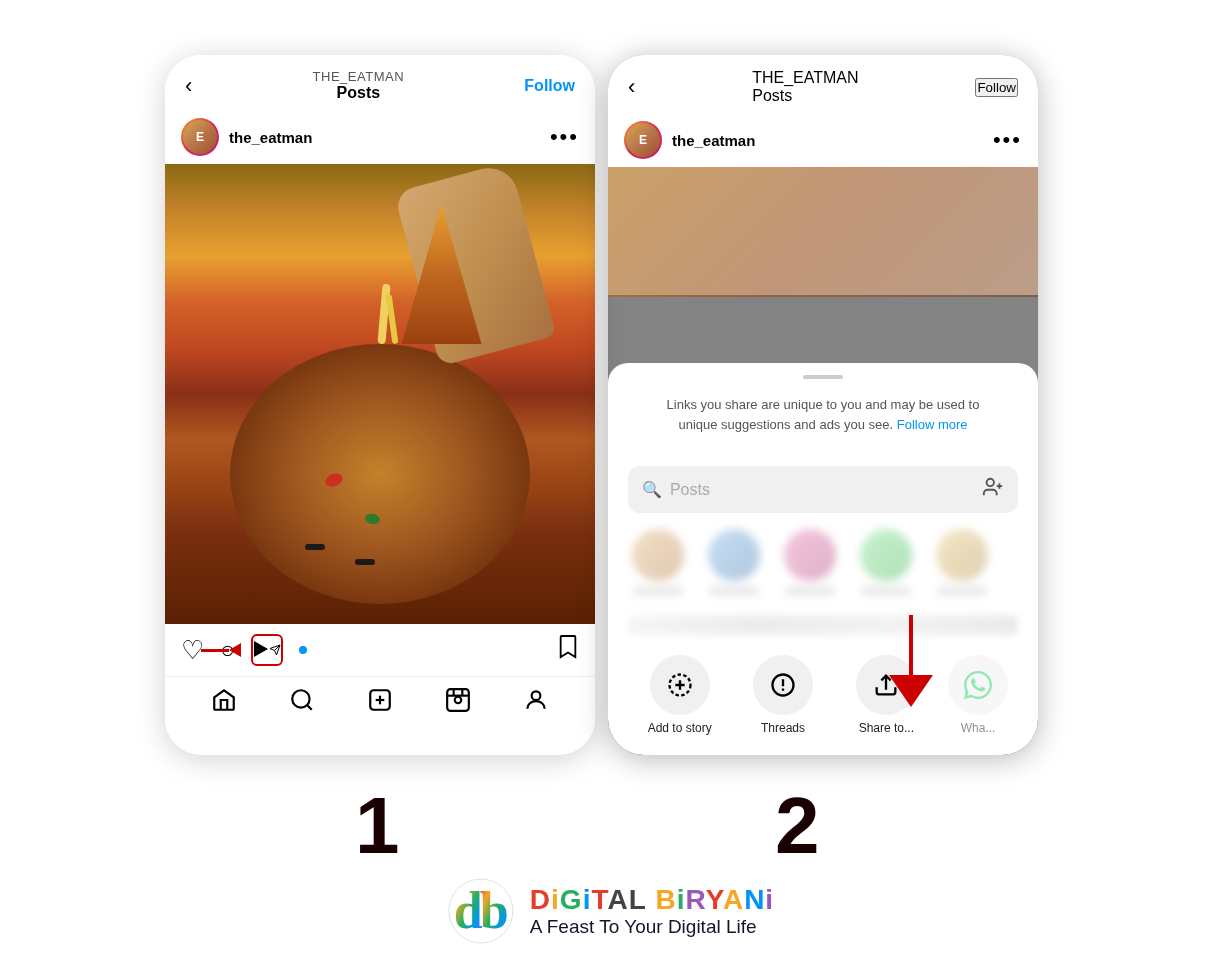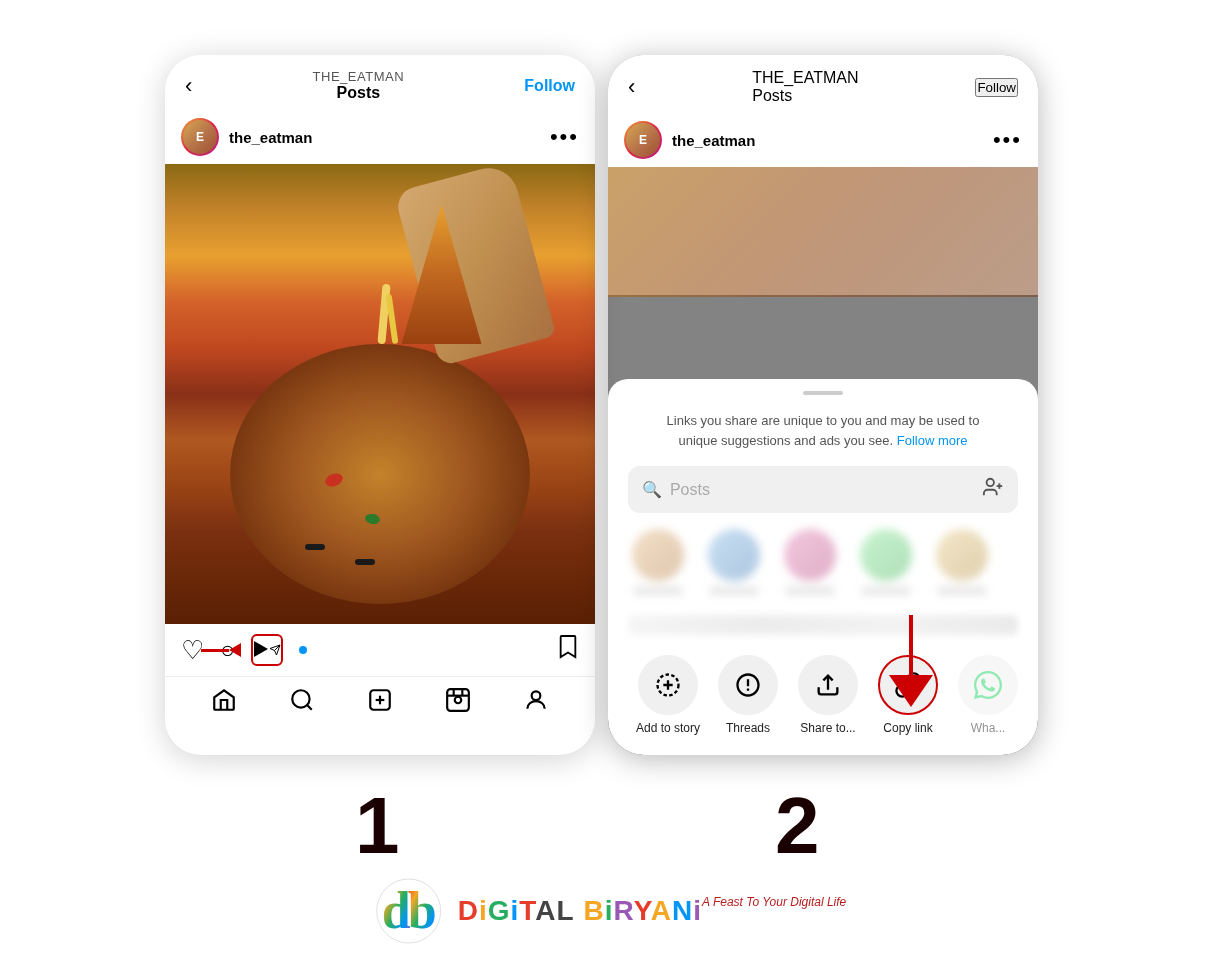--- a/index.html
+++ b/index.html
@@ -314,21 +314,21 @@
       background: #ccc;
       border-radius: 2px;
       margin: 0 auto 16px;
     }
 
     .share-info-text {
       text-align: center;
       font-size: 13px;
       color: #555;
       line-height: 1.5;
-      margin-bottom: 16px;
+      margin-bottom: 32px;
     }
     .share-info-text .learn-more {
       color: #0095f6;
       font-weight: 500;
     }
 
     .search-bar {
       display: flex;
       align-items: center;
       background: #f0f0f0;
@@ -455,32 +455,31 @@
       position: absolute;
       bottom: 30px;
       left: 50%;
       transform: translateX(-50%);
       display: flex;
       align-items: center;
       gap: 14px;
     }
     .logo-text-block {
       display: flex;
-      flex-direction: row;
+      flex-direction: column;
     }
     .logo-main-text {
       font-size: 28px;
       font-weight: 800;
       letter-spacing: 1px;
       color: #1a1a1a;
     }
     .logo-sub-text {
-      font-size: 12px;
-      color: #b91c1c;
-      font-style: italic;
+      font-size: 19px;
+      color: #0f172a;
     }
     .logo-main-text span.d-letter { color: #e63c2a; }
     .logo-main-text span.i-letter { color: #f5a623; }
     .logo-main-text span.g-letter { color: #27ae60; }
     .logo-main-text span.i2-letter { color: #0095f6; }
     .logo-main-text span.t-letter { color: #e63c2a; }
     .logo-main-text span.a-letter { color: #444; }
     .logo-main-text span.l-letter { color: #444; }
     .logo-main-text span.b-letter { color: #f5a623; }
     .logo-main-text span.ir-letter { color: #27ae60; }
@@ -693,29 +692,20 @@
         <div class="share-option-icon">
           <svg width="28" height="28" viewBox="0 0 24 24" fill="none" stroke="#000" stroke-width="2">
             <polyline points="16 8 12 4 8 8"></polyline>
             <line x1="12" y1="4" x2="12" y2="16"></line>
             <path d="M4 14v4a2 2 0 002 2h12a2 2 0 002-2v-4"></path>
           </svg>
         </div>
         <span class="share-option-label">Share to...</span>
       </div>
 
-      <div class="share-option">
-        <div class="share-option-icon highlighted">
-          <svg width="28" height="28" viewBox="0 0 24 24" fill="none" stroke="#000" stroke-width="2">
-            <path d="M10 13a5 5 0 007.54.54l3-3a5 5 0 00-7.07-7.07l-1.72 1.71"></path>
-            <path d="M14 11a5 5 0 00-7.54-.54l-3 3a5 5 0 007.07 7.07l1.71-1.71"></path>
-          </svg>
-        </div>
-        <span class="share-option-label">Copy link</span>
-      </div>
 
       <div class="share-option share-option-partial">
         <div class="share-option-icon">
           <svg width="28" height="28" viewBox="0 0 24 24" fill="#25d366">
             <path d="M17.472 14.382c-.297-.149-1.758-.867-2.03-.967-.273-.099-.471-.148-.67.15-.197.297-.767.966-.94 1.164-.173.199-.347.223-.644.075-.297-.15-1.255-.463-2.39-1.475-.883-.788-1.48-1.761-1.653-2.059-.173-.297-.018-.458.13-.606.134-.133.298-.347.446-.52.149-.174.198-.298.298-.497.099-.198.05-.371-.025-.52-.075-.149-.669-1.612-.916-2.207-.242-.579-.487-.5-.669-.51-.173-.008-.371-.01-.57-.01-.198 0-.52.074-.792.372-.272.297-1.04 1.016-1.04 2.479 0 1.462 1.065 2.875 1.213 3.074.149.198 2.096 3.2 5.077 4.487.709.306 1.262.489 1.694.625.712.227 1.36.195 1.871.118.571-.085 1.758-.719 2.006-1.413.248-.694.248-1.289.173-1.413-.074-.124-.272-.198-.57-.347z"></path>
             <path d="M12 0C5.373 0 0 5.373 0 12c0 2.088.536 4.049 1.47 5.758L0 24l6.42-1.418A11.946 11.946 0 0012 24c6.627 0 12-5.373 12-12S18.627 0 12 0zm0 22c-1.823 0-3.527-.487-5-1.334l-.36-.214-3.732.824.838-3.644-.232-.374A9.956 9.956 0 012 12C2 6.477 6.477 2 12 2s10 4.477 10 10-4.477 10-10 10z"></path>
           </svg>
         </div>
         <span class="share-option-label">Wha...</span>
       </div>

